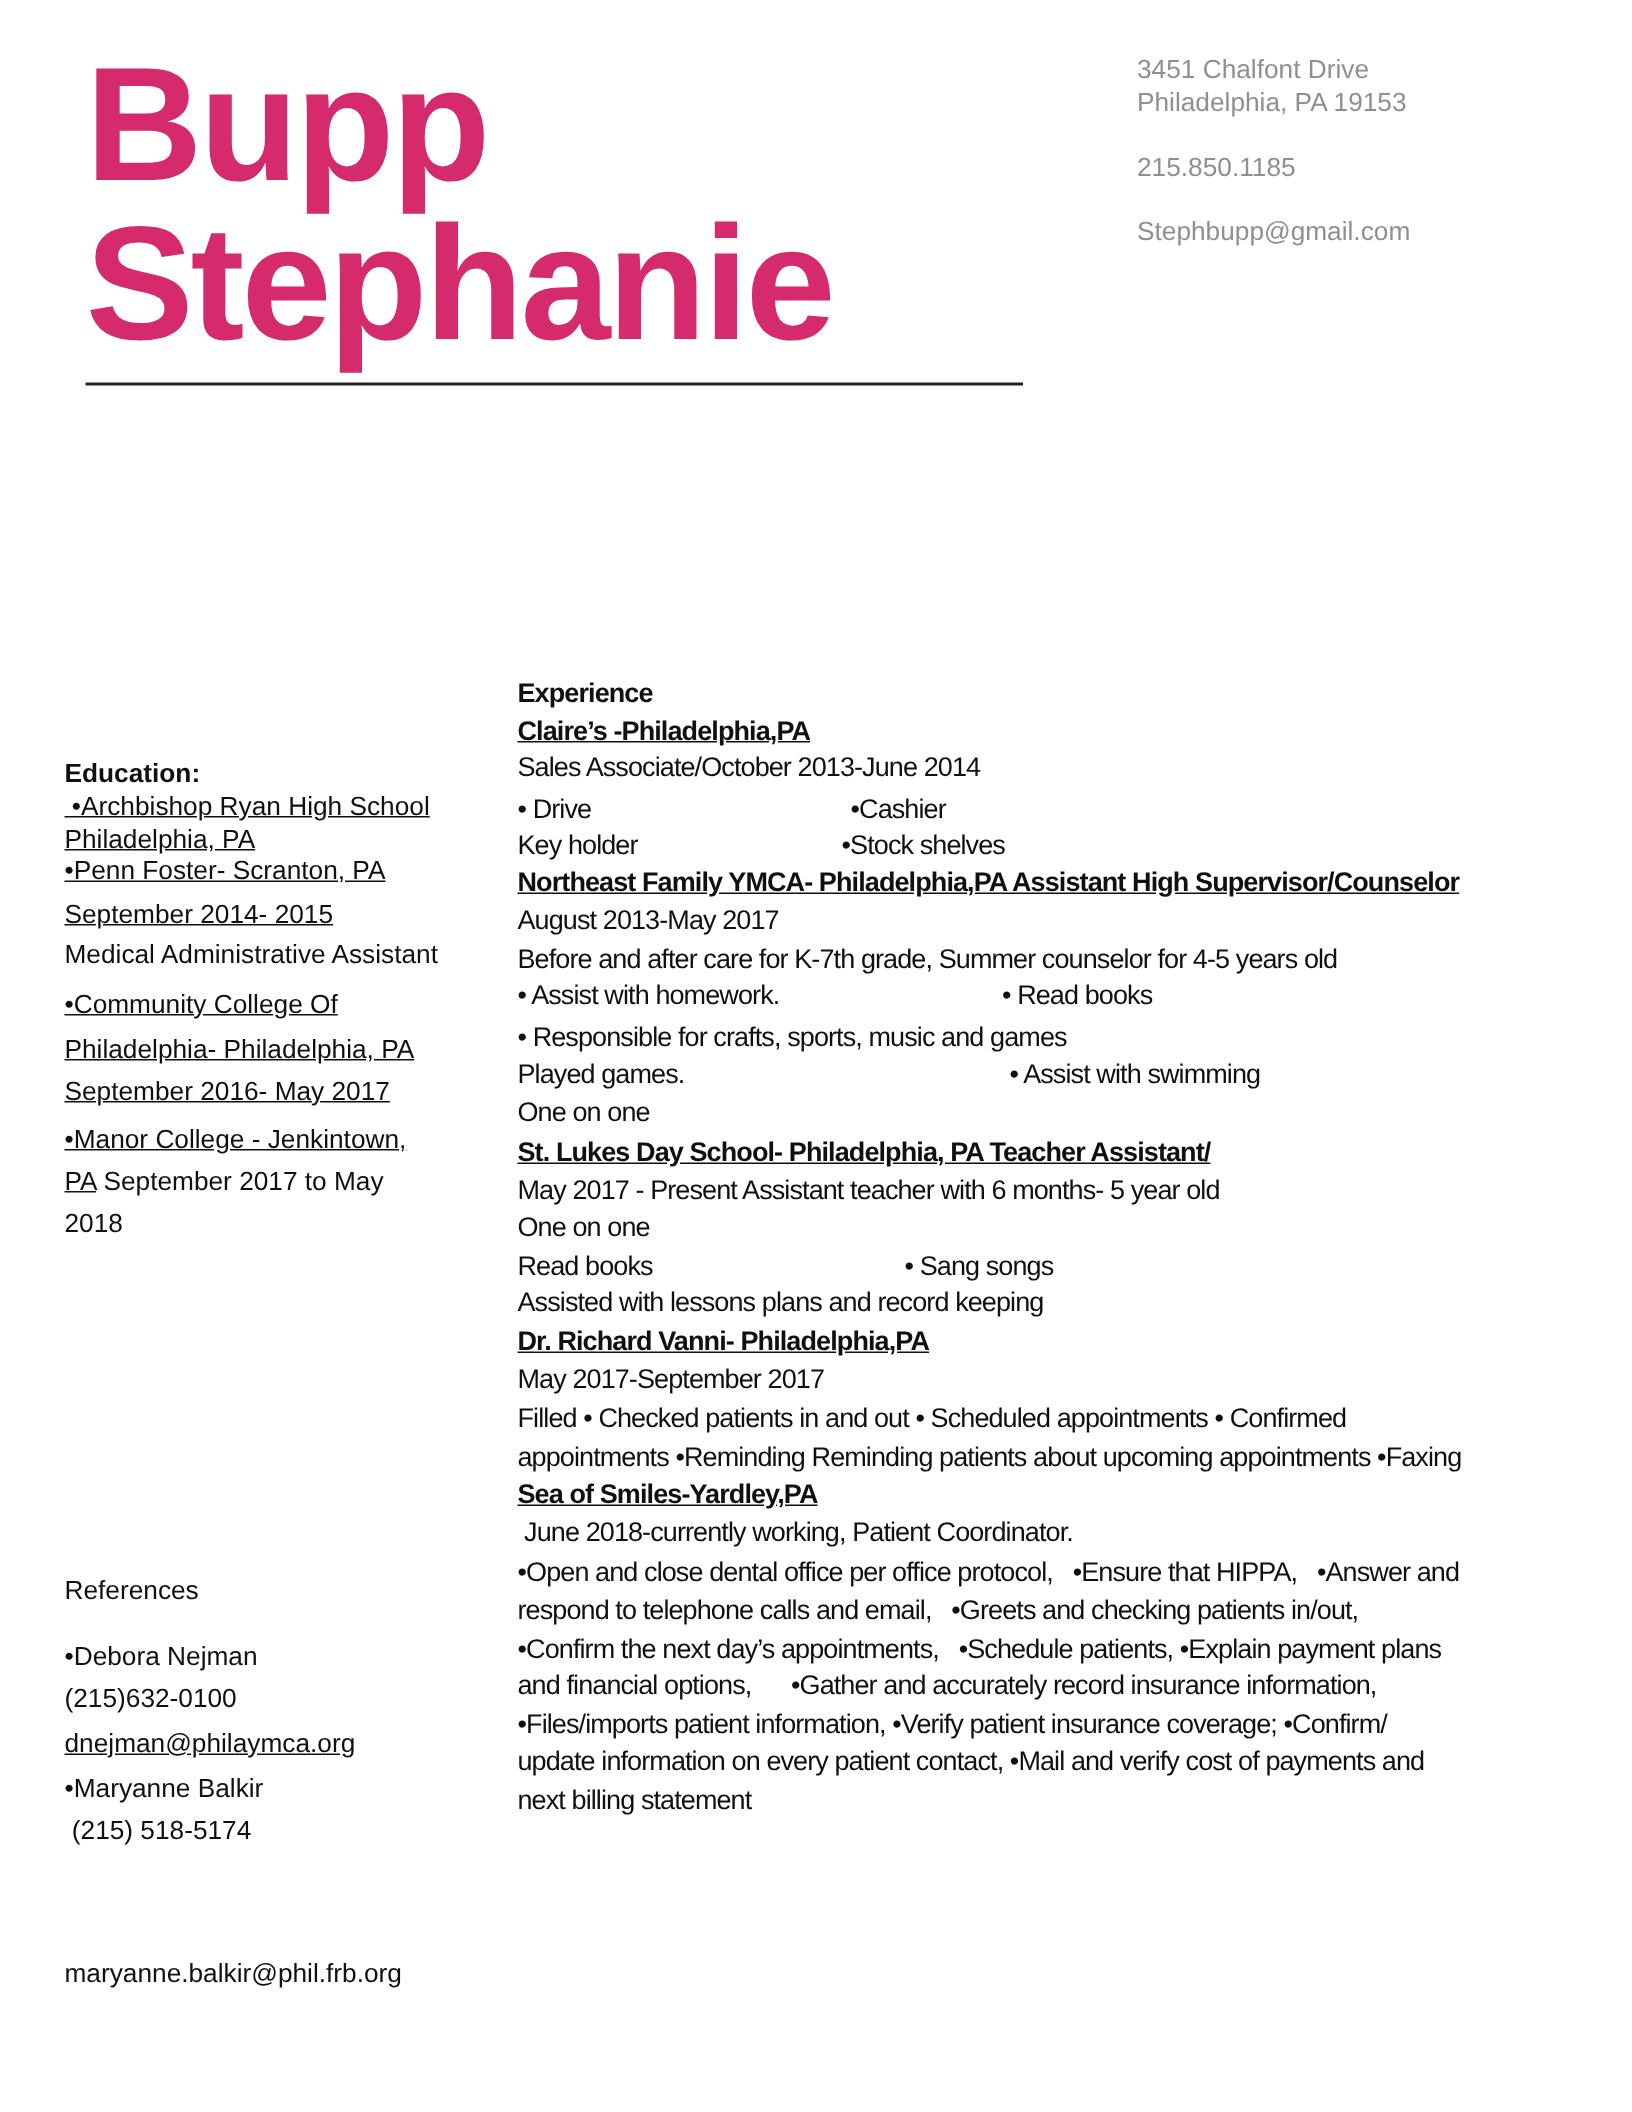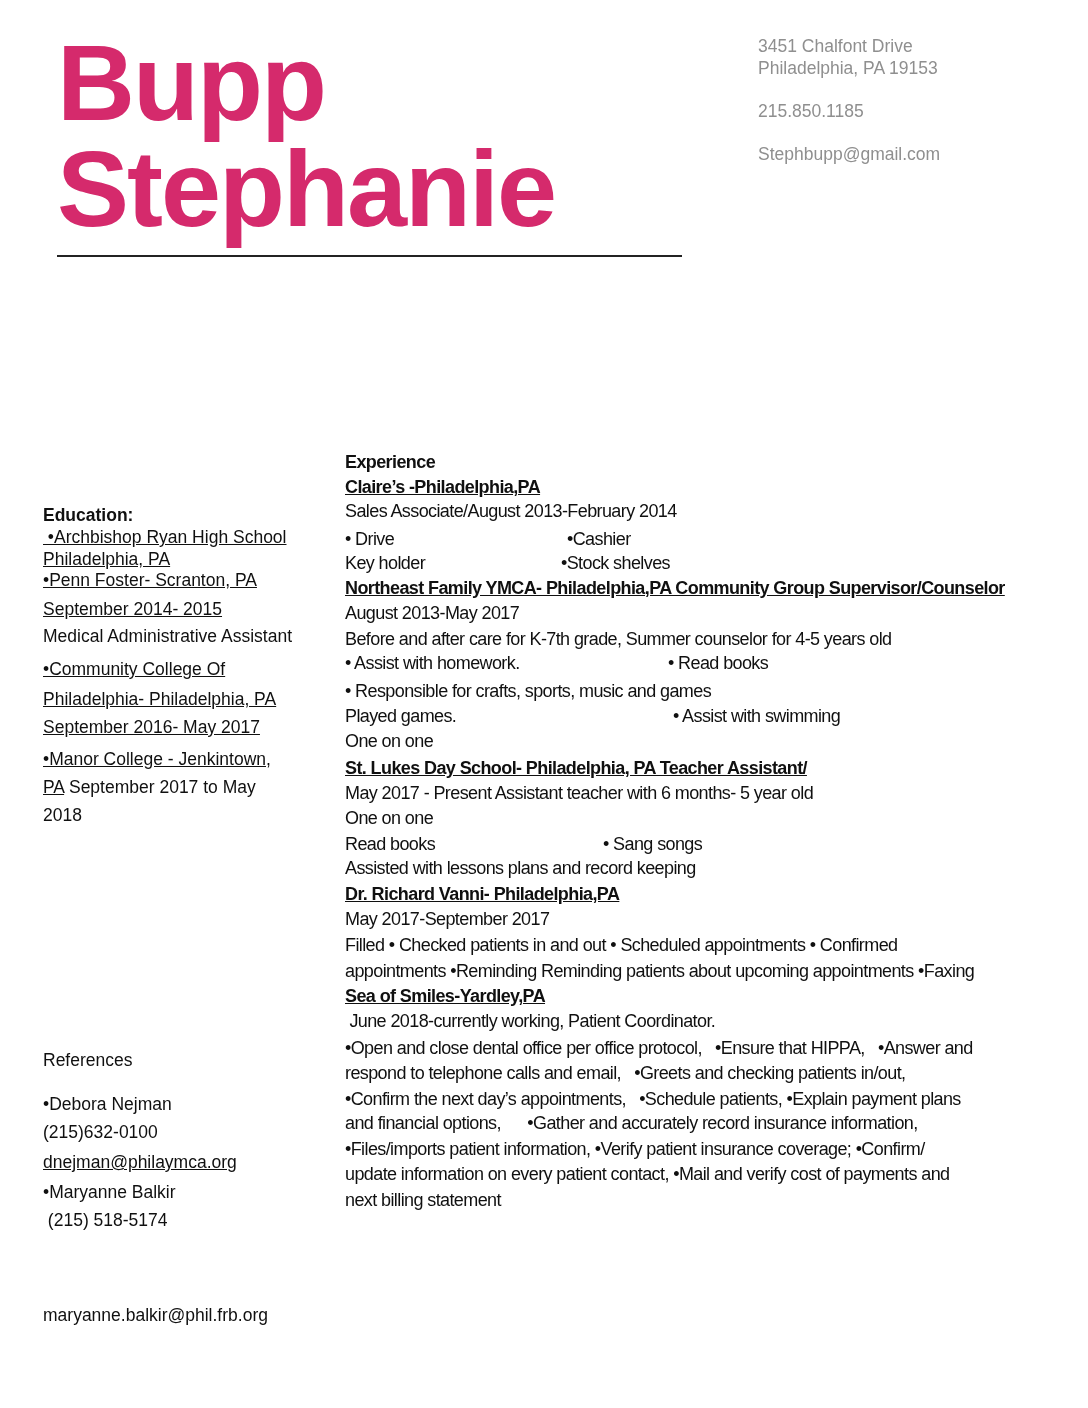--- a/index.html
+++ b/index.html
@@ -71,25 +71,25 @@
     <div class="ln lc u" style="top:1151px">dnejman@philaymca.org</div>
     <div class="ln lc" style="top:1181px">•Maryanne Balkir</div>
     <div class="ln lc" style="top:1209px"> (215) 518-5174</div>
     <div class="ln lc" style="top:1304px">maryanne.balkir@phil.frb.org</div>
   </div>
 
   <div>
     <div class="ln rc b" style="top:451px">Experience</div>
 
     <div class="ln rc b u" style="top:476px">Claire’s -Philadelphia,PA</div>
-    <div class="ln rc" style="top:500px">Sales Associate/August 2013-February 2014</div>
+    <div class="ln rc" style="top:500px">Sales Associate/October 2013-June 2014</div>
     <div class="ln rc" style="top:528px"><span>• Drive</span><span class="col2" style="left:222px">•Cashier</span></div>
     <div class="ln rc" style="top:552px"><span>Key holder</span><span class="col2" style="left:216px">•Stock shelves</span></div>
 
-    <div class="ln rc b u" style="top:577px">Northeast Family YMCA- Philadelphia,PA Community Group Supervisor/Counselor</div>
+    <div class="ln rc b u" style="top:577px">Northeast Family YMCA- Philadelphia,PA Assistant High Supervisor/Counselor</div>
     <div class="ln rc" style="top:602px">August 2013-May 2017</div>
     <div class="ln rc" style="top:628px">Before and after care for K-7th grade, Summer counselor for 4-5 years old</div>
     <div class="ln rc" style="top:652px"><span>• Assist with homework.</span><span class="col2" style="left:323px">• Read books</span></div>
     <div class="ln rc" style="top:680px">• Responsible for crafts, sports, music and games</div>
     <div class="ln rc" style="top:705px"><span>Played games.</span><span class="col2" style="left:328px">• Assist with swimming</span></div>
     <div class="ln rc" style="top:730px">One on one</div>
 
     <div class="ln rc b u" style="top:757px">St. Lukes Day School- Philadelphia, PA Teacher Assistant/</div>
     <div class="ln rc" style="top:782px">May 2017 - Present Assistant teacher with 6 months- 5 year old</div>
     <div class="ln rc" style="top:807px">One on one</div>

